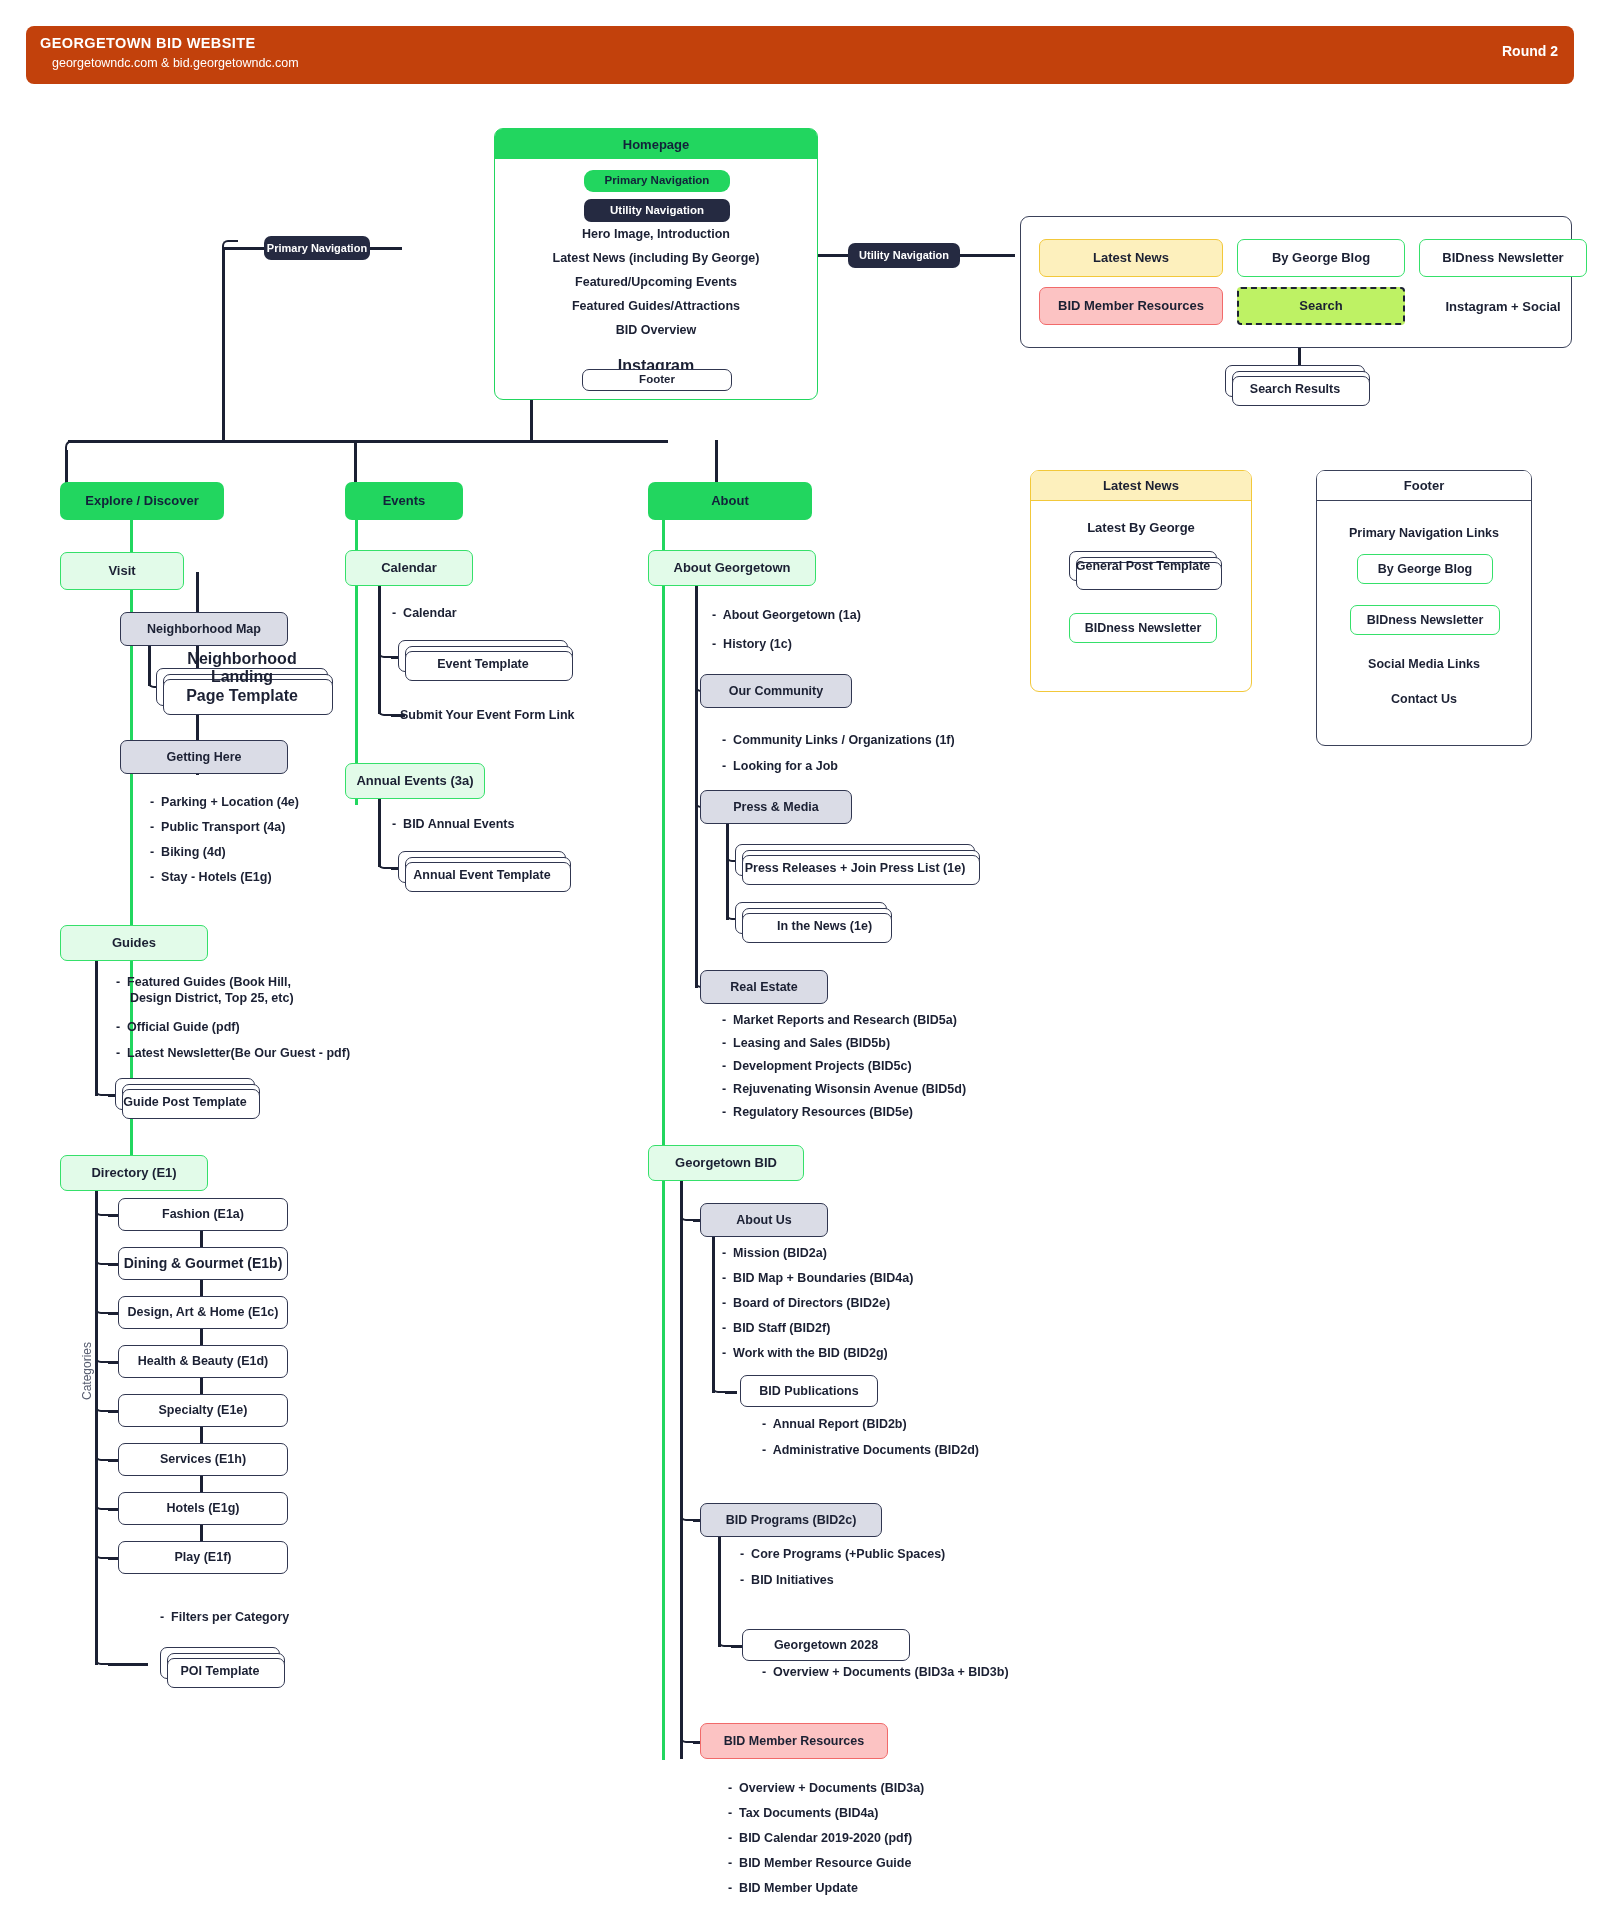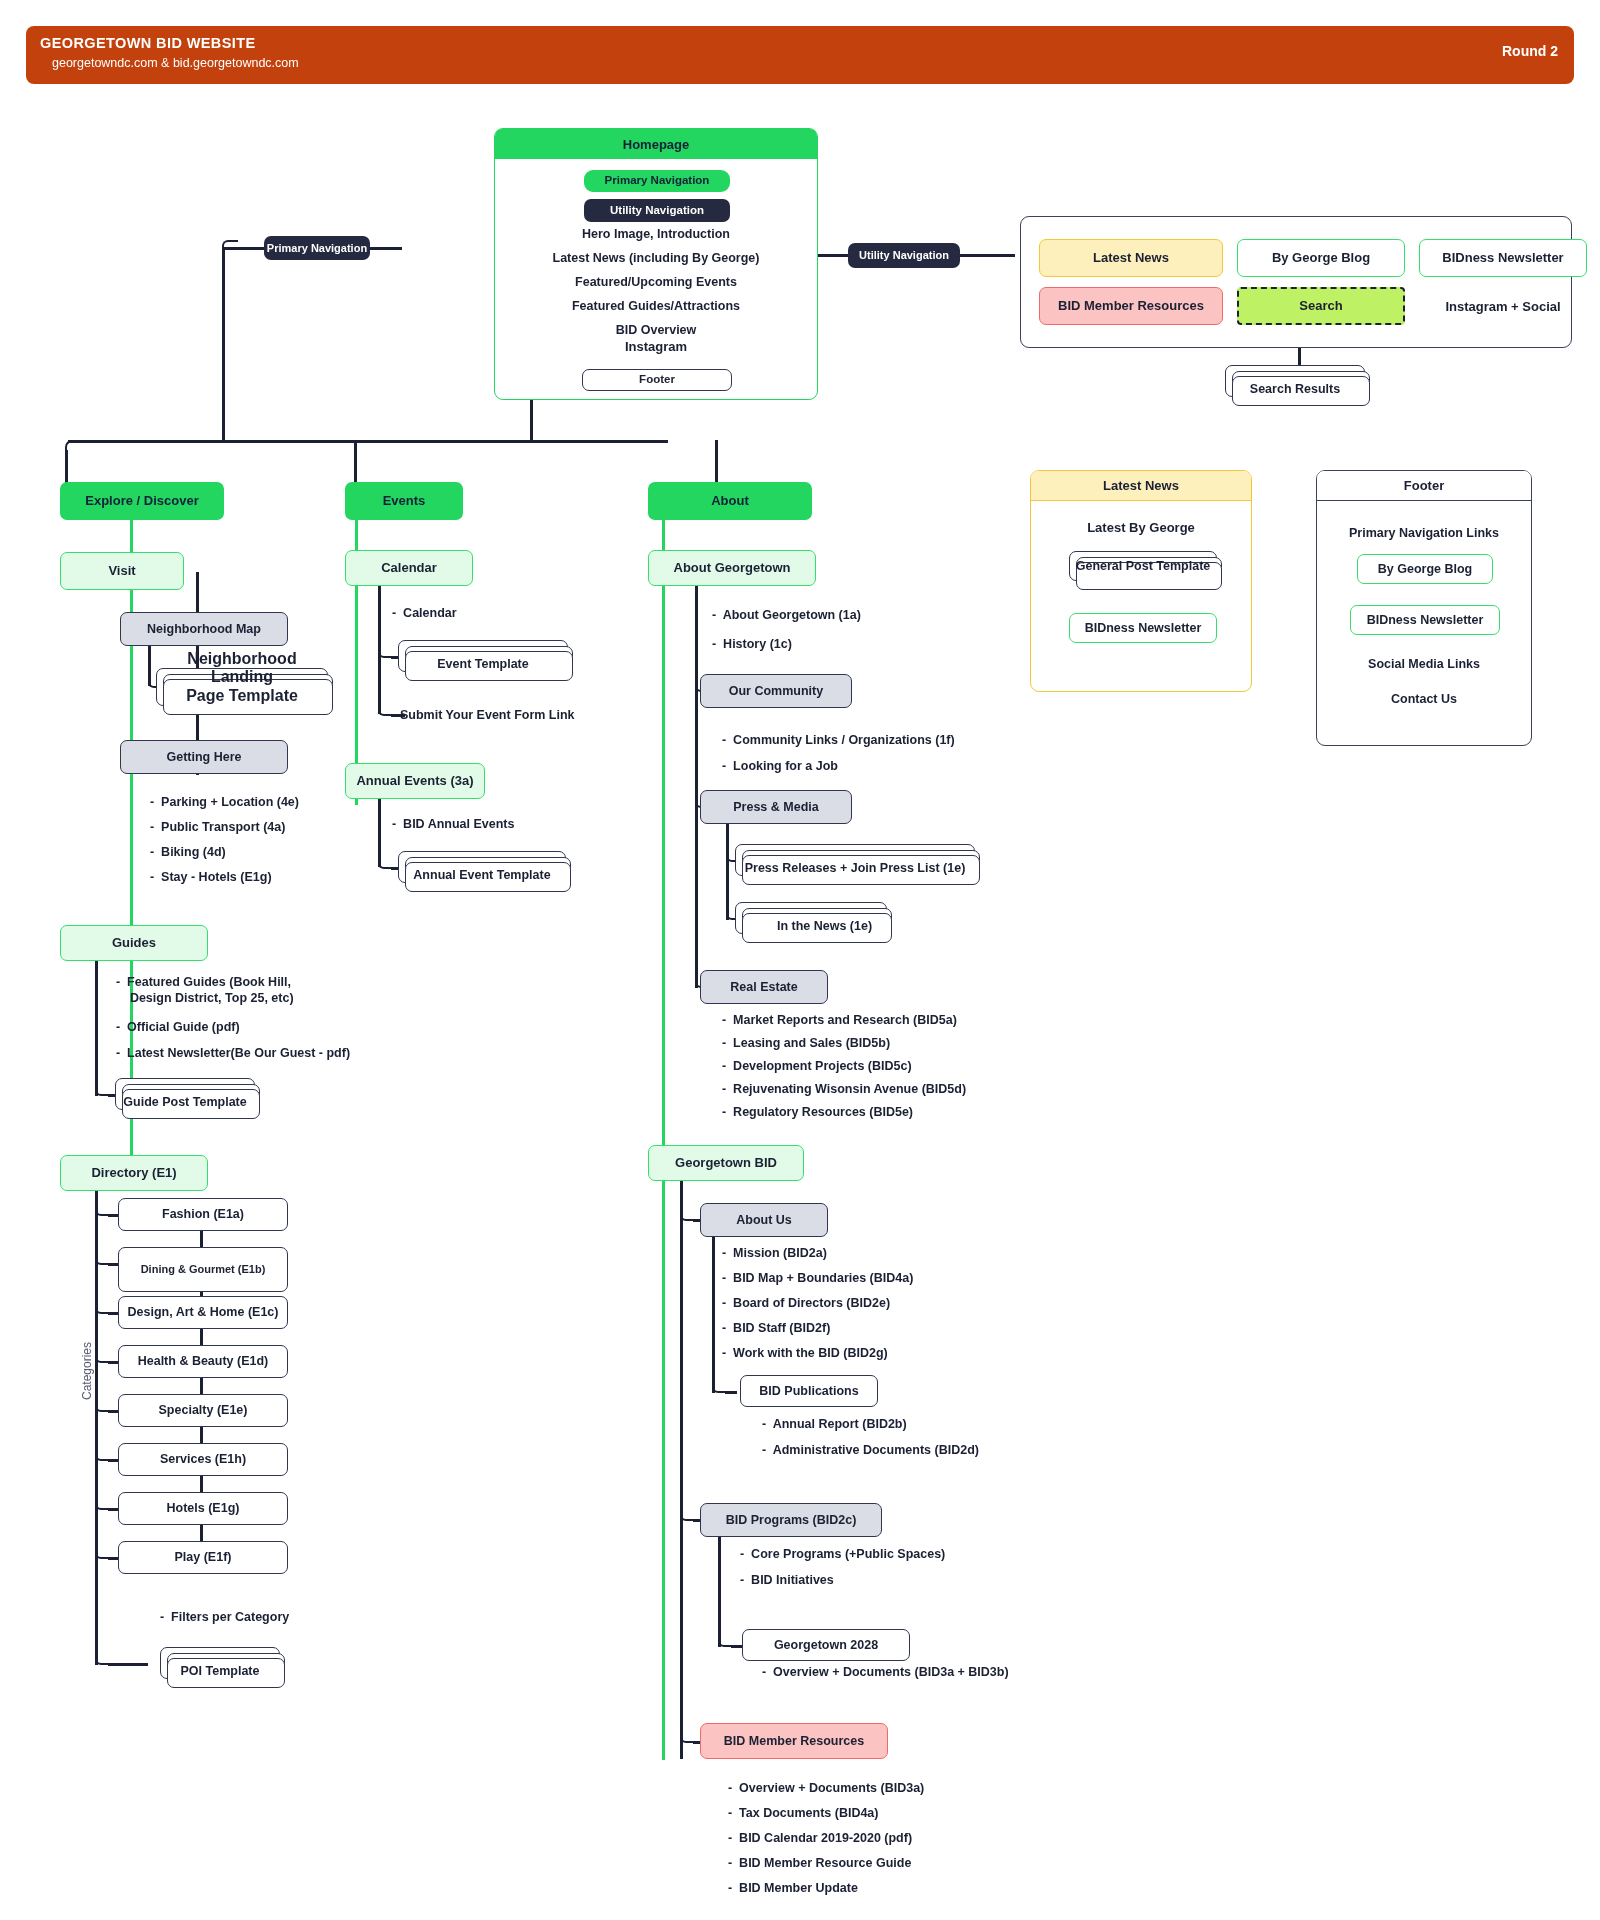--- a/index.html
+++ b/index.html
@@ -136,21 +136,21 @@
       <span>Primary Navigation</span>
     </div>
     <div class="ctr node dark pill" style="left:89px; top:70px; width:146px; height:23px; font-size:11.5px;">
       <span>Utility Navigation</span>
     </div>
     <div class="ctr" style="left:0; right:0; top:96px; height:18px; font-size:12.5px; font-weight:bold;">Hero Image, Introduction</div>
     <div class="ctr" style="left:0; right:0; top:120px; height:18px; font-size:12.5px; font-weight:bold;">Latest News (including By George)</div>
     <div class="ctr" style="left:0; right:0; top:144px; height:18px; font-size:12.5px; font-weight:bold;">Featured/Upcoming Events</div>
     <div class="ctr" style="left:0; right:0; top:168px; height:18px; font-size:12.5px; font-weight:bold;">Featured Guides/Attractions</div>
     <div class="ctr" style="left:0; right:0; top:192px; height:18px; font-size:12.5px; font-weight:bold;">BID Overview</div>
-    <div class="ctr" style="left:0; right:0; top:208px; height:18px; font-size:13px; font-weight:bold;">Instagram</div>
+    <div class="ctr" style="left:0; right:0; top:228px; height:18px; font-size:16px; font-weight:bold;">Instagram</div>
     <div class="ctr node plain" style="left:87px; top:240px; width:150px; height:22px; font-size:11.5px; font-weight:bold;">
       <span>Footer</span>
     </div>
   </div>
 
   <div class="panel util-box" style="left:1020px; top:216px; width:552px; height:132px;">
     <div class="ctr node yellow" style="left:18px; top:22px; width:184px; height:38px; font-size:13px;">
       <span>Latest News</span>
     </div>
     <div class="ctr node greenline" style="left:216px; top:22px; width:168px; height:38px; font-size:13px;">
@@ -258,21 +258,21 @@
 
   <div class="crn" style="left:95px; top:1200px; width:16px; height:16px; border-top:none; border-right:none; border-radius:0 0 0 6px;"></div>
   <div class="ln" style="left:108px; top:1214px; width:14px; height:3px;"></div>
   <div class="node plain" style="left:118px; top:1198px; width:170px; height:33px; font-size:12.5px;">
       <span>Fashion (E1a)</span>
     </div>
 
   <div class="ln" style="left:200px; top:1231px; width:3px; height:18px;"></div>
   <div class="crn" style="left:95px; top:1249px; width:16px; height:16px; border-top:none; border-right:none; border-radius:0 0 0 6px;"></div>
   <div class="ln" style="left:108px; top:1263px; width:14px; height:3px;"></div>
-  <div class="node plain" style="left:118px; top:1247px; width:170px; height:45px; font-size:11px;">
+  <div class="node plain" style="left:118px; top:1247px; width:170px; height:33px; font-size:14px;">
       <span>Dining &amp; Gourmet (E1b)</span>
     </div>
 
   <div class="ln" style="left:200px; top:1280px; width:3px; height:18px;"></div>
   <div class="crn" style="left:95px; top:1298px; width:16px; height:16px; border-top:none; border-right:none; border-radius:0 0 0 6px;"></div>
   <div class="ln" style="left:108px; top:1312px; width:14px; height:3px;"></div>
   <div class="node plain" style="left:118px; top:1296px; width:170px; height:33px; font-size:12.5px;">
       <span>Design, Art &amp; Home (E1c)</span>
     </div>
 

